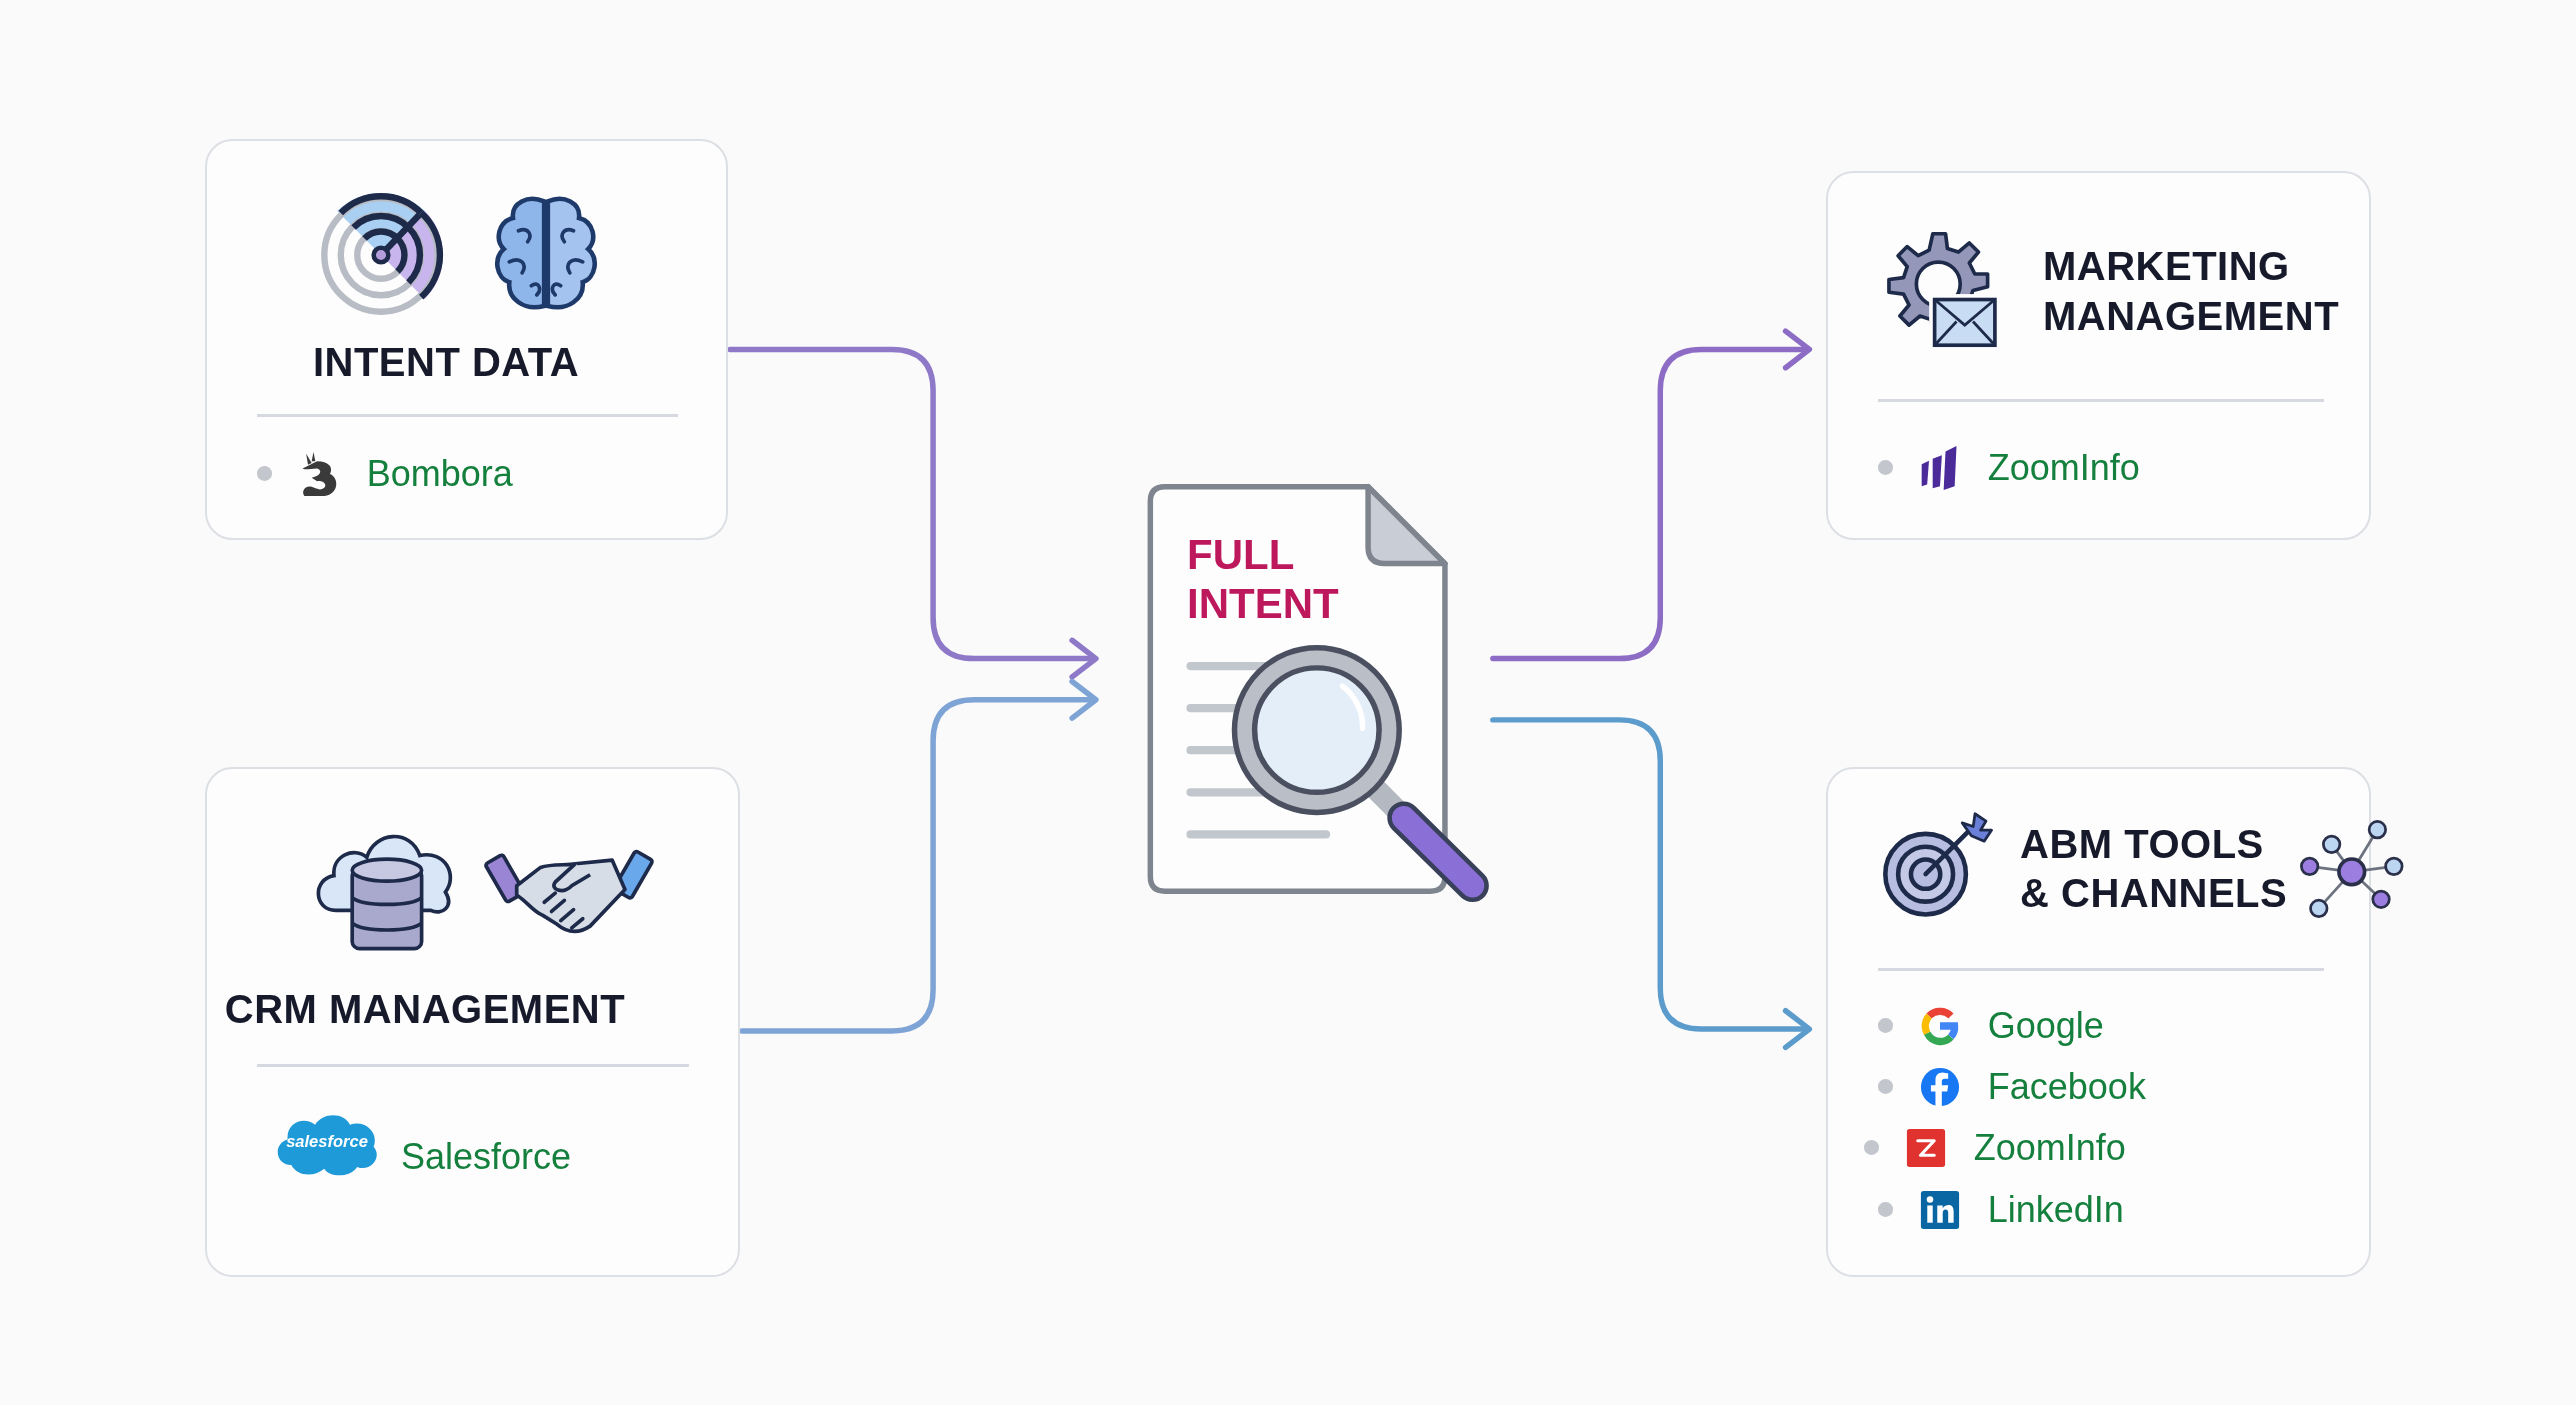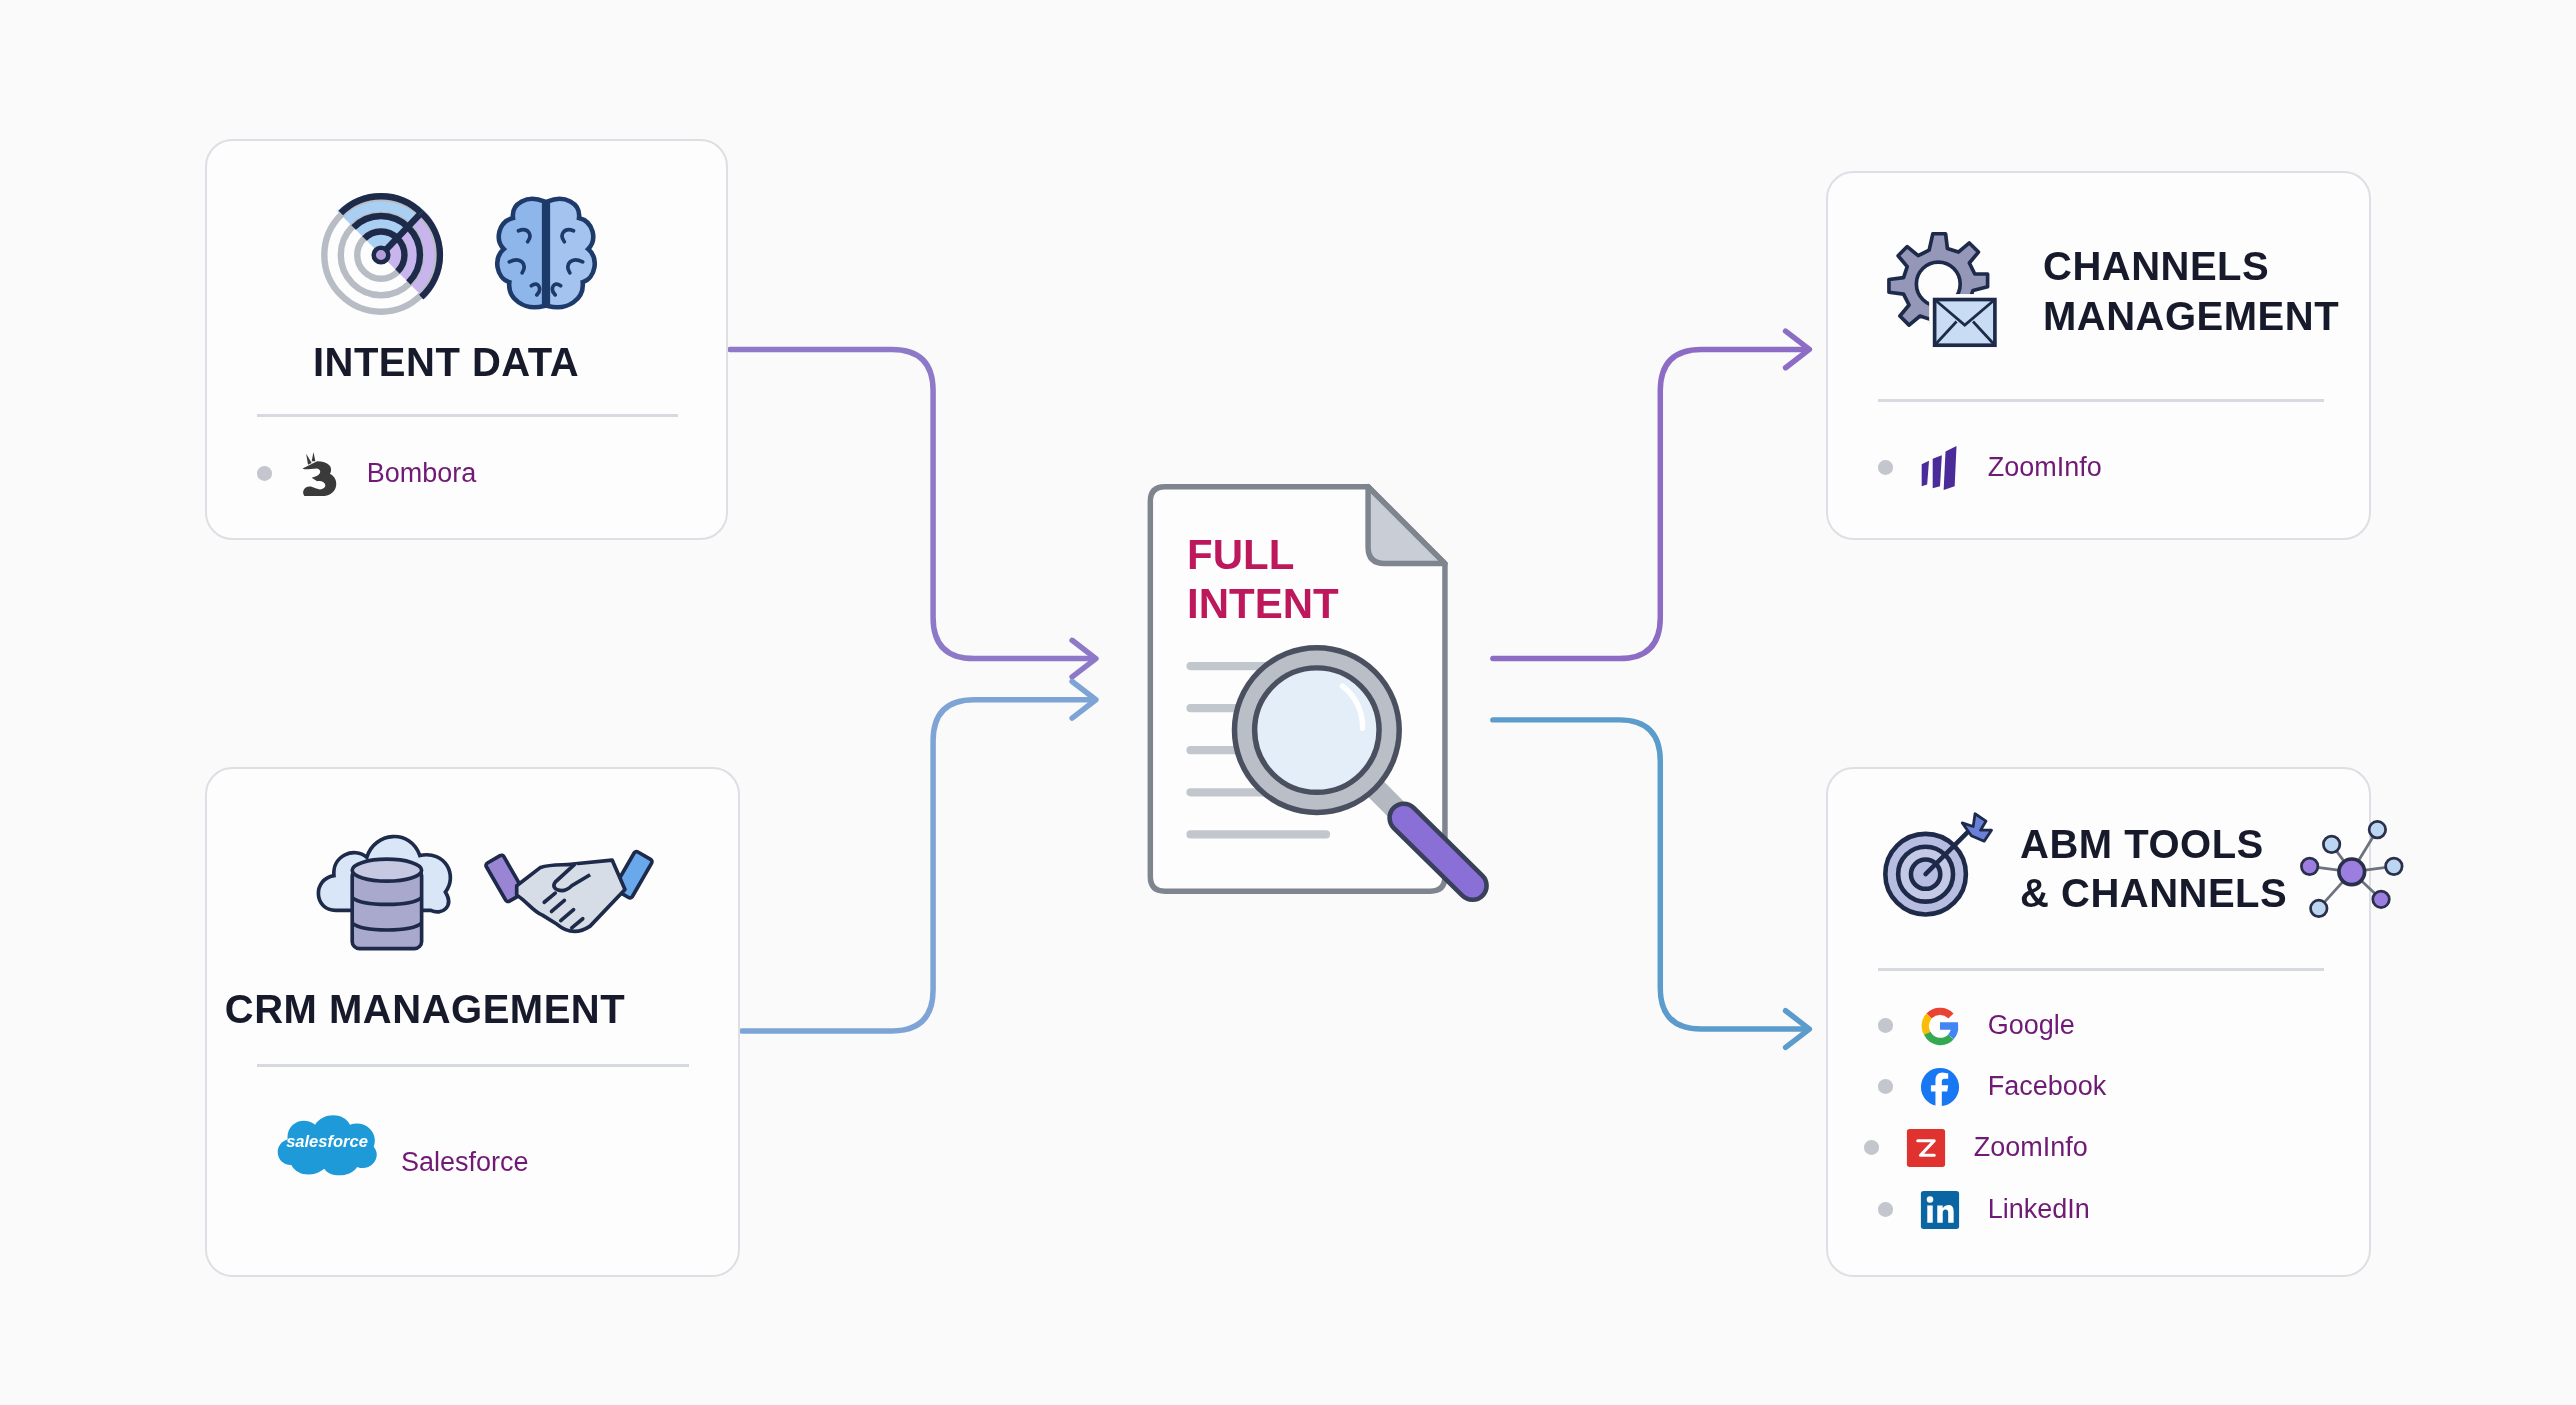--- a/index.html
+++ b/index.html
@@ -15,21 +15,21 @@
     box-sizing:border-box;
   }
   .divider { position:absolute; height:2.7px; background:#d6d9df; }
   .title {
     position:absolute; font-weight:bold; font-size:40px; letter-spacing:0.5px;
     color:#161a2b; white-space:nowrap;
   }
   .item { position:absolute; display:flex; align-items:center; height:55px; }
   .bullet { width:14.6px; height:14.6px; border-radius:50%; background:#c3c7cd; margin-right:25.6px; }
   .logo { width:44px; height:44px; margin-right:25.6px; display:flex; align-items:center; justify-content:center; }
-  .label { font-size:27px; color:#701a75; white-space:nowrap; }
+  .label { font-size:36px; color:#15803d; white-space:nowrap; }
   svg.abs { position:absolute; overflow:visible; }
   #connectors { position:absolute; left:0; top:0; }
   .doc-title { position:absolute; font-weight:bold; font-size:42px; line-height:51px; color:#be185d; white-space:nowrap; }
 </style>
 </head>
 <body>
 
 <svg id="connectors" width="2576" height="1405" viewBox="0 0 2816 1536">
   <g fill="none" stroke-linecap="round" stroke-linejoin="round" stroke-width="6">
     <path stroke="#8e78c8" d="M798 382 H975 Q1020 382 1020 427 V675 Q1020 720 1065 720 H1196"></path>
@@ -124,21 +124,21 @@
 </div>
 
 <div class="card" style="left:1826px; top:171px; width:545px; height:369px;">
   <svg class="abs" style="left:50px; top:57px;" width="137" height="119" viewBox="0 0 150 130">
     <path d="M60 4 L74 4 L76 20 L88 24 L100 14 L110 24 L100 36 L106 48 L120 48 L120 62 L104 66 L100 78 L110 90 L100 100 L88 92 L76 98 L74 114 L60 114 L58 98 L46 94 L34 104 L24 94 L34 82 L28 70 L12 68 L12 54 L28 52 L32 40 L22 28 L32 18 L44 28 L56 22 Z" fill="#9597b8" stroke="#1e2a4a" stroke-width="4" stroke-linejoin="round"></path>
     <circle cx="66" cy="59" r="24" fill="#fdfdfd" stroke="#1e2a4a" stroke-width="4"></circle>
     <rect x="56" y="70" width="72" height="56" fill="#fdfdfd"></rect>
     <rect x="62" y="76" width="66" height="50" fill="#c8ddf4" stroke="#1e2a4a" stroke-width="4"></rect>
     <path d="M62 76 L95 104 L128 76 M62 126 L86 100 M128 126 L104 100" fill="none" stroke="#1e2a4a" stroke-width="3"></path>
   </svg>
-  <div class="title" style="left:215px; top:71px;">CHANNELS</div>
+  <div class="title" style="left:215px; top:71px;">MARKETING</div>
   <div class="title" style="left:215px; top:121px;">MANAGEMENT</div>
   <div class="divider" style="left:50px; width:446px; top:226px;"></div>
   <div class="item" style="left:50px; top:267px;">
     <span class="bullet"></span>
     <span class="logo">
       <svg width="44" height="48" viewBox="0 0 48 52">
         <path d="M4 22 L12 18 L10 44 L4 46 Z" fill="#4b2a9a"></path>
         <path d="M16 16 L26 12 L24 46 L16 48 Z" fill="#4b2a9a"></path>
         <path d="M30 8 L42 2 L40 46 L28 50 Z" fill="#4b2a9a"></path>
       </svg>

